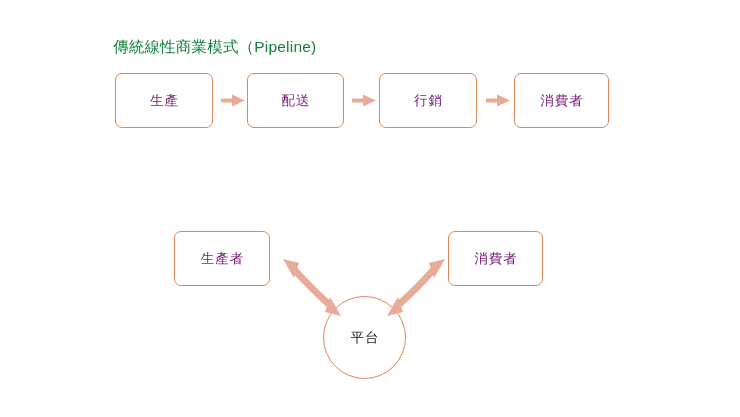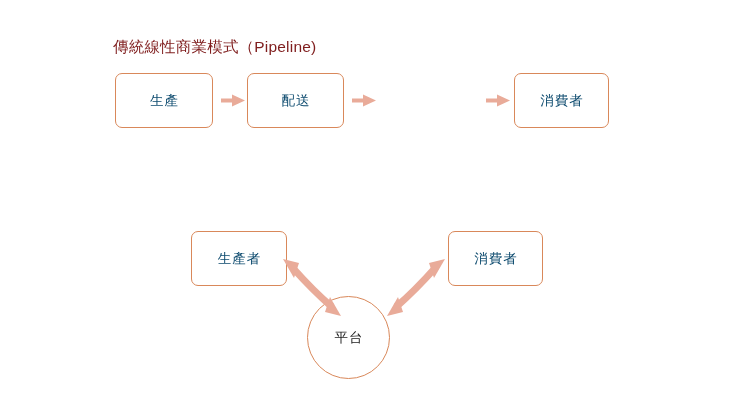--- a/index.html
+++ b/index.html
@@ -17,58 +17,58 @@
     height: 417px;
     background: #ffffff;
     overflow: hidden;
   }
 
   
   .section-title {
     position: absolute;
     font-size: 15.5px;
     line-height: 1.2;
-    color: #7f1d1d;
+    color: #15803d;
     letter-spacing: 0.2px;
     white-space: nowrap;
   }
   #title-pipeline { left: 113px; top: 38px; }
   #title-platform { left: 113px; top: 198px; }
 
   
   .node-box {
     position: absolute;
     box-sizing: border-box;
     background: #ffffff;
     border: 1.3px solid #d9885a;
     border-radius: 7px;
     display: flex;
     align-items: center;
     justify-content: center;
-    color: #0c4a6e;
+    color: #701a75;
     font-size: 13.5px;
     letter-spacing: 1px;
     text-indent: 1px;
   }
 
   
   #box-production   { left: 115px; top: 73px;  width: 98px;  height: 55px; }
   #box-delivery     { left: 247px; top: 73px;  width: 97px;  height: 55px; text-align: right; }
   #box-marketing    { left: 379px; top: 73px;  width: 98px;  height: 55px; }
   #box-consumer     { left: 514px; top: 73px;  width: 95px;  height: 55px; }
 
   
-  #box-producer-p   { left: 191px; top: 231px; width: 96px;  height: 55px; }
+  #box-producer-p   { left: 174px; top: 231px; width: 96px;  height: 55px; }
   #box-consumer-p   { left: 448px; top: 231px; width: 95px;  height: 55px; }
 
   
   #circle-platform {
     position: absolute;
     box-sizing: border-box;
-    left: 307px;
+    left: 323px;
     top: 296px;
     width: 83px;
     height: 83px;
     border: 1.3px solid #d9885a;
     border-radius: 50%;
     background: #ffffff;
     display: flex;
     align-items: center;
     justify-content: center;
     color: #1c1c1c;
@@ -95,20 +95,23 @@
   <div class="section-title" id="title-pipeline">傳統線性商業模式（Pipeline)</div>
 
   <div class="node-box" id="box-production">
     <span>生產</span>
   </div>
 
   <div class="node-box" id="box-delivery">
     <span>配送</span>
   </div>
 
+  <div class="node-box" id="box-marketing">
+    <span>行銷</span>
+  </div>
 
   <div class="node-box" id="box-consumer">
     <span>消費者</span>
   </div>
 
 
   <div class="node-box" id="box-producer-p">
     <span>生產者</span>
   </div>
 

